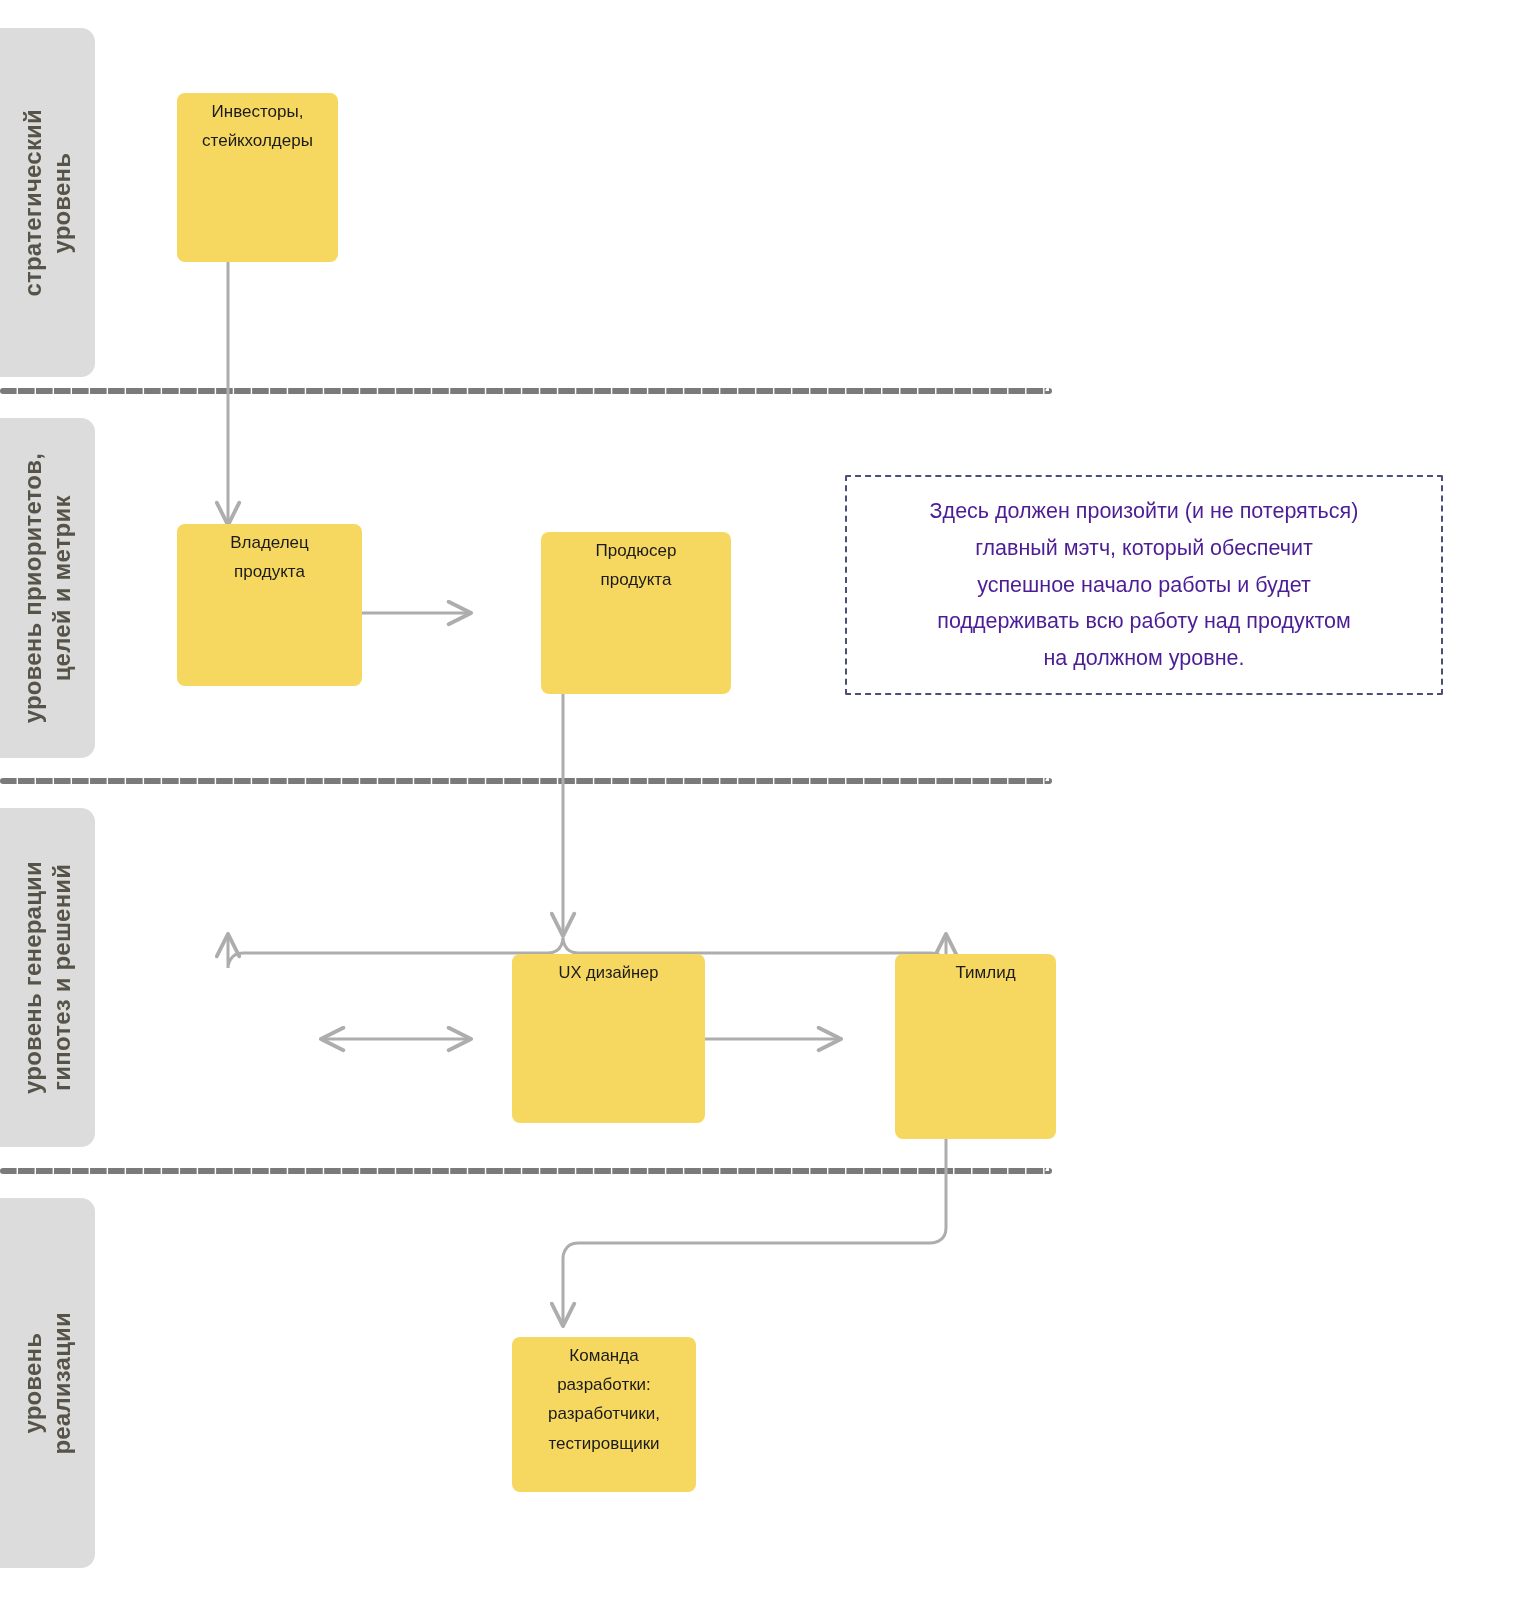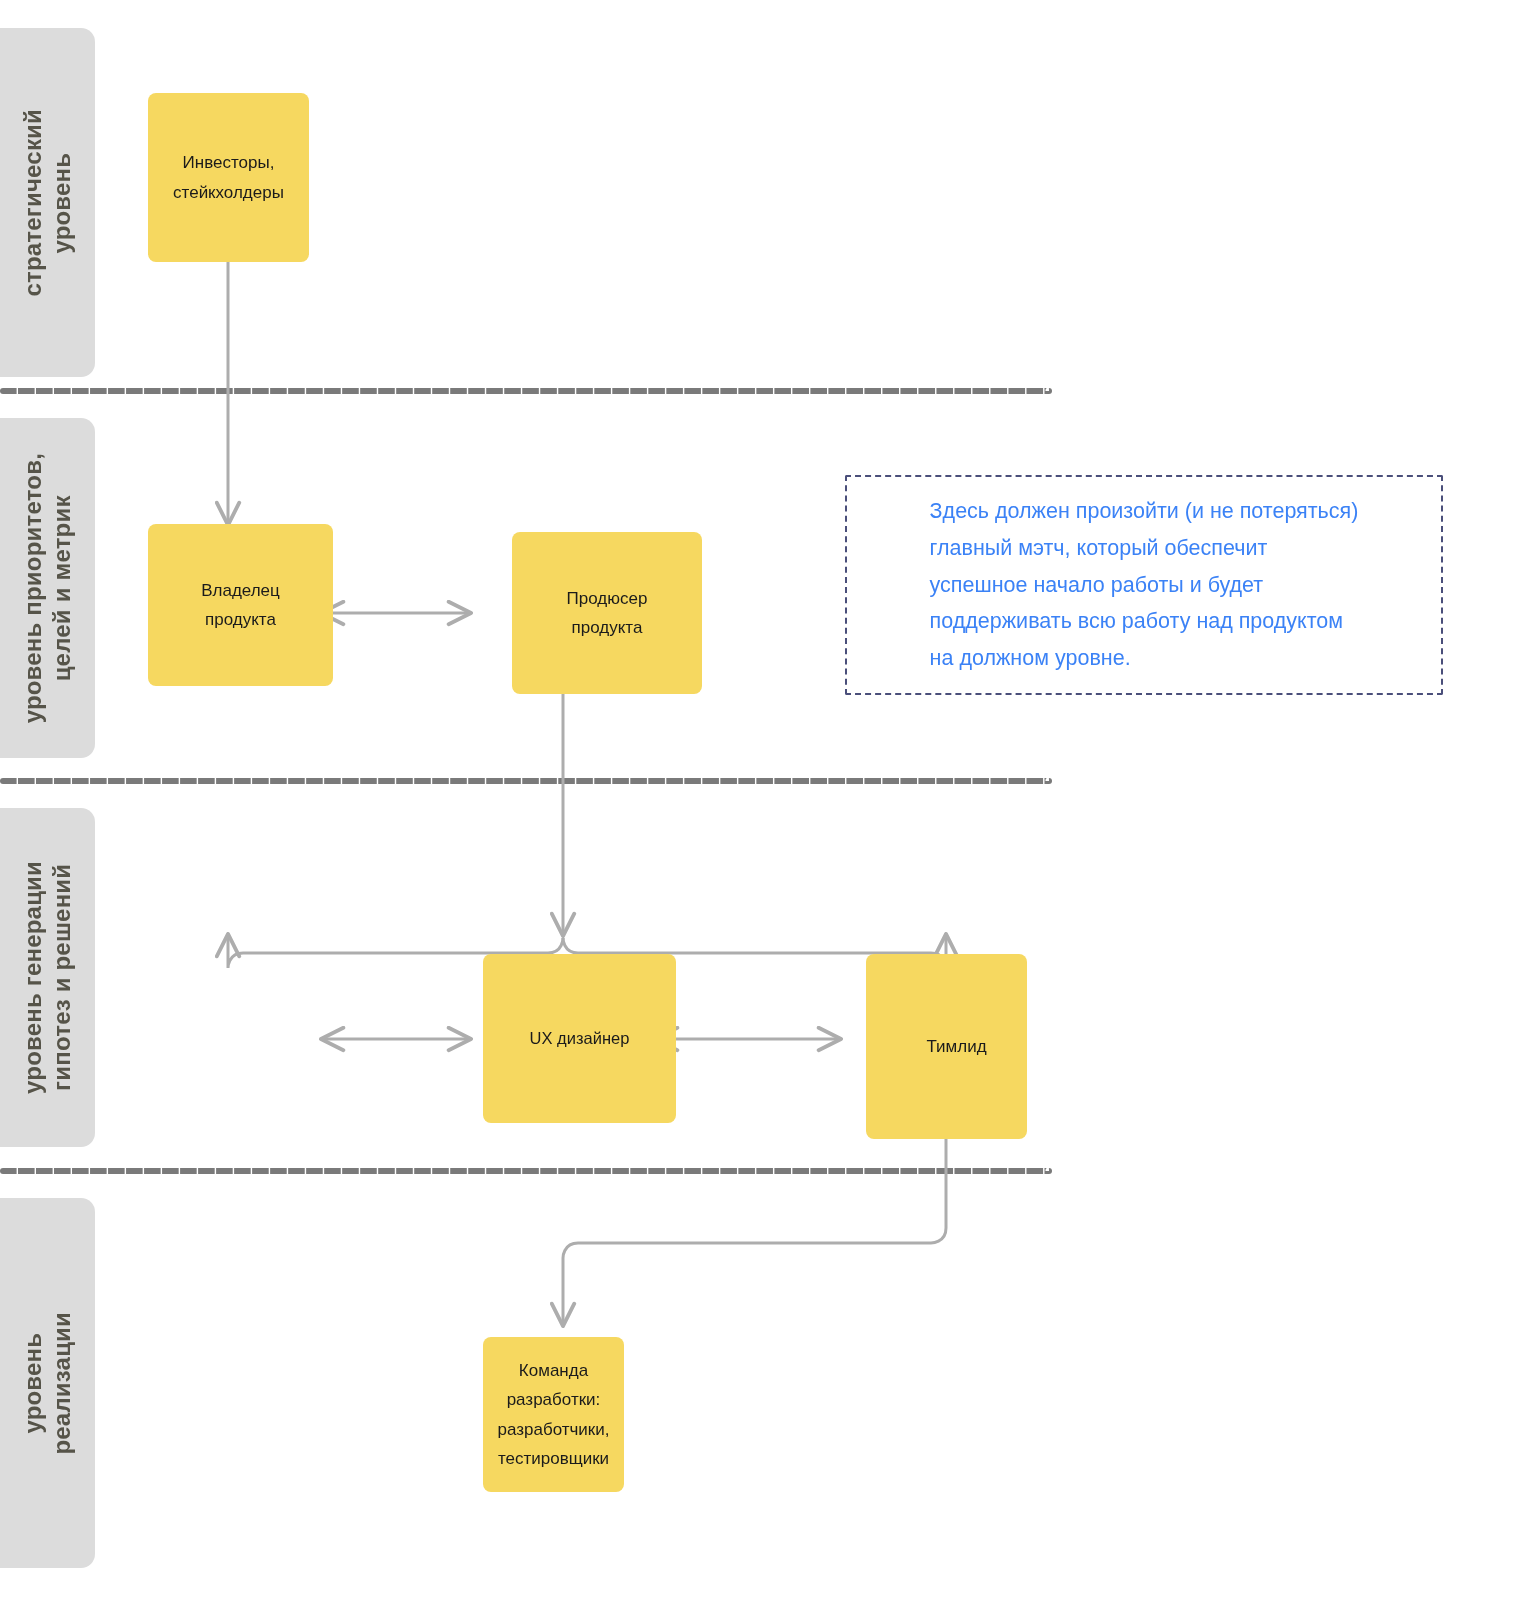--- a/index.html
+++ b/index.html
@@ -51,24 +51,24 @@
     border-top: 6px dashed #7a7a7a;
     border-radius: 3px;
   }
 
   
   .node {
     position: absolute;
     background: #f6d860;
     border-radius: 8px;
     display: flex;
-    align-items: center;
     justify-content: center;
     box-sizing: border-box;
     padding: 4px;
+    margin-left: 29px;
   }
   .node-label {
     text-align: center;
     color: #1b1b1b;
     font-size: 17px;
     line-height: 1.72;
     white-space: pre-line;
   }
   .node-label.small {
     font-size: 16.5px;
@@ -89,21 +89,22 @@
     position: absolute;
     border: 2px dashed #4a4f7a;
     border-radius: 2px;
     box-sizing: border-box;
     display: flex;
     align-items: center;
     justify-content: center;
     background: transparent;
   }
   .note-text {
-    color: #3b82f6;
+    text-align: center;
+    color: #4c1d95;
     font-size: 21.5px;
     line-height: 1.72;
     white-space: pre-line;
     padding: 4px 14px;
   }
 </style>
 </head>
 <body>
 
 <div id="canvas">
@@ -173,21 +174,21 @@
 
 
   <div class="node" style="left:483px; top:954px; width:193px; height:169px;">
     <span class="node-label small">UX дизайнер</span>
   </div>
 
   <div class="node" style="left:866px; top:954px; width:161px; height:185px;padding-left:24px;">
     <span class="node-label">Тимлид</span>
   </div>
 
-  <div class="node" style="left:483px; top:1337px; width:141px; height:155px;">
+  <div class="node" style="left:483px; top:1337px; width:184px; height:155px;">
     <span class="node-label">Команда
 разработки:
 разработчики,
 тестировщики</span>
   </div>
 
   <div class="note" style="left:845px; top:475px; width:598px; height:220px;">
     <span class="note-text">Здесь должен произойти (и не потеряться)
 главный мэтч, который обеспечит
 успешное начало работы и будет

